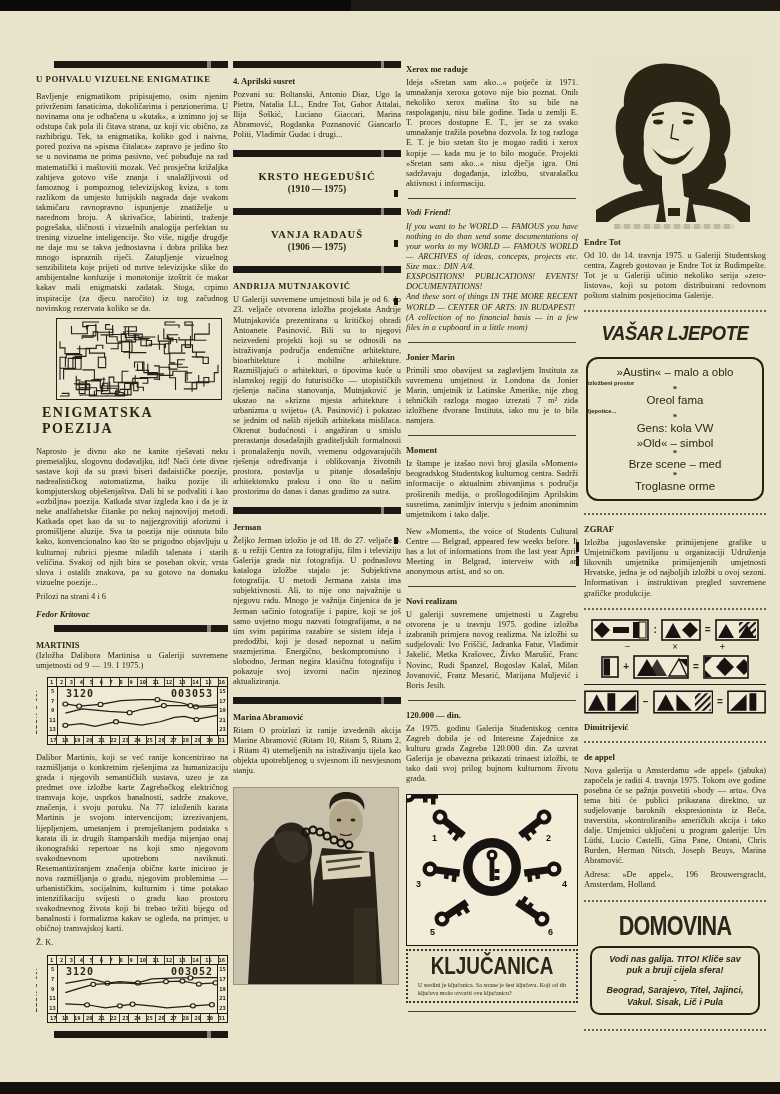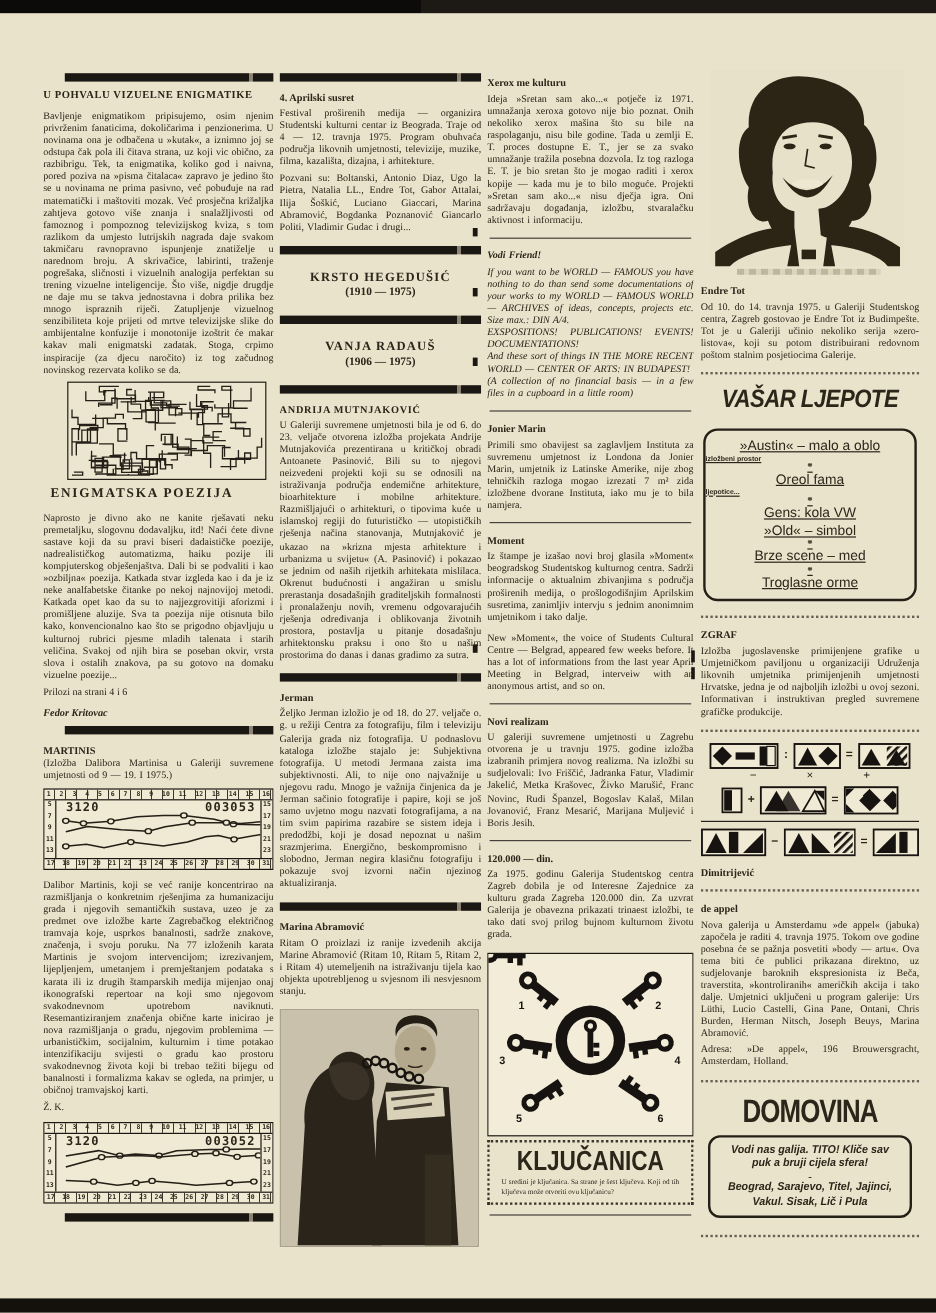--- a/index.html
+++ b/index.html
@@ -19,28 +19,28 @@
   .dotline{border:none;border-top:2px dotted #6a6355;margin:9px 0;}
   h1,h2,h3,p{margin:0;}
   .colhead{font-size:8.8px;font-weight:bold;text-align:left;letter-spacing:.5px;margin:4px 0 8px 0;}
   .subhead{font-size:8.6px;font-weight:bold;margin:8px 0 4px 0;}
   .body{font-size:8.4px;line-height:1.2;text-align:justify;word-spacing:.6px;}
   .body+.body{margin-top:4px;}
   .pre{white-space:pre-line;}
   .italic{font-style:italic;}
   .obit-name{font-size:10.5px;font-weight:bold;text-align:center;letter-spacing:1px;margin-top:14px;}
   .obit-years{font-size:9.5px;font-weight:bold;text-align:center;margin:2px 0 14px 0;}
-  .caption{font-size:11px;font-weight:bold;letter-spacing:1.5px;margin:5px 0 10px 6px;}
+  .caption{font-size:14px;font-weight:bold;letter-spacing:1.5px;margin:5px 0 10px 6px;}
   .sig{font-size:8.6px;font-weight:bold;font-style:italic;margin:8px 0 6px 0;}
   .small-note{font-size:8.4px;margin-top:4px;}
   .initials{font-size:8.4px;margin:4px 0 8px 0;}
   
   .maze{display:block;margin:4px 0 0 20px;border:1.5px solid #241f17;background:#ece5cf;}
   
-  .ticket{display:flex;align-items:stretch;margin:6px 0 8px 0;flex-direction:column;}
+  .ticket{display:flex;align-items:stretch;margin:6px 0 8px 0;}
   .ticket-side{width:11px;position:relative;}
   .ticket-side span{position:absolute;left:-26px;top:30px;transform:rotate(-90deg);transform-origin:center;
      font-family:"Liberation Sans",sans-serif;font-size:6.5px;font-weight:bold;white-space:nowrap;letter-spacing:1px;}
   .ticket-box{flex:1;border:1.5px solid #1b1713;background:#f0e9d3;display:flex;flex-direction:column;height:66px;}
   .numstrip{font-family:"DejaVu Sans Mono",monospace;font-size:5.4px;font-weight:bold;line-height:8px;height:8px;
      text-align:justify;text-align-last:justify;padding:0 2px;border-bottom:1px solid #1b1713;
      background:repeating-linear-gradient(90deg,transparent 0 8.2px,#3a342b 8.2px 9px);}
   .numstrip.bot{border-bottom:none;border-top:1px solid #1b1713;}
   .ticket-mid{flex:1;display:flex;}
   .vstrip{width:9px;font-family:"DejaVu Sans Mono",monospace;font-size:5.4px;font-weight:bold;line-height:9.6px;
@@ -57,21 +57,21 @@
   .smudge{height:5px;width:120px;margin:0 0 6px 30px;background:repeating-linear-gradient(90deg,#b4ab92 0 6px,#d8d0b8 6px 10px);opacity:.8;}
   
   .keybox{border:1.5px solid #1b1713;background:#f2ecd9;margin-top:10px;}
   .keytitlebox{border:2px dotted #3a342b;margin-top:3px;padding:2px 4px 4px 4px;}
   .keytitle{font-family:"Liberation Sans",sans-serif;font-weight:bold;font-size:23px;text-align:center;
      transform:scaleX(.82);letter-spacing:0px;margin:0;}
   .keycaption{font-size:6px;line-height:1.25;text-align:justify;margin-top:2px;padding:0 6px;}
   
   .vasar-title{font-family:"Liberation Sans",sans-serif;font-weight:bold;font-style:italic;font-size:21px;
      text-align:center;transform:scaleX(.88);letter-spacing:-.5px;margin:2px 0 6px 0;position:relative;}
-  .vasar-box{border:2px solid #241f17;border-radius:12px;padding:6px 0;margin:12px 2px;text-decoration:underline;}
+  .vasar-box{border:2px solid #241f17;border-radius:12px;padding:6px 0;margin:12px 2px;}
   .vasar-line{font-family:"Liberation Sans",sans-serif;font-size:11.5px;text-align:center;line-height:1.25;}
   .vasar-small{font-family:"Liberation Sans",sans-serif;font-size:5.8px;font-weight:bold;text-align:left;line-height:1.1;}
   .vasar-star{font-size:9px;text-align:center;line-height:.8;font-weight:bold;}
   .rebus{margin:2px 0;}
   .rebus-row{display:flex;align-items:center;justify-content:center;gap:4px;}
   .rebus-ops{display:flex;justify-content:space-around;font-weight:bold;font-size:10px;padding:0 20px;}
   .rebus .op{font-weight:bold;font-size:10px;font-family:"Liberation Sans",sans-serif;}
   .rebus-divider{border:none;border-top:1.5px solid #241f17;margin:5px 0;}
   .domovina-title{font-family:"Liberation Sans",sans-serif;font-weight:bold;font-size:27px;text-align:center;
      transform:scaleX(.8);letter-spacing:-1px;margin:4px 0 4px 0;}
@@ -193,21 +193,20 @@
         </div>
         <div class="numstrip bot">17 18 19 20 21 22 23 24 25 26 27 28 29 30 31</div>
       </div>
     </div>
     <div class="bar inset"></div>
   </div>
 
   <div class="col col2">
     <div class="bar"></div>
     <h3 class="subhead">4. Aprilski susret</h3>
-    <p class="body">Festival proširenih medija — organizira Studentski kulturni centar iz Beograda. Traje od 4 — 12. travnja 1975. Program obuhvaća područja likovnih umjetnosti, televizije, muzike, filma, kazališta, dizajna, i arhitekture.</p>
     <p class="body">Pozvani su: Boltanski, Antonio Diaz, Ugo la Pietra, Natalia LL., Endre Tot, Gabor Attalai, Ilija Šoškić, Luciano Giaccari, Marina Abramović, Bogdanka Poznanović Giancarlo Politi, Vladimir Gudac i drugi...</p>
     <div class="bar" style="margin-top:10px"></div>
     <div class="obit-name">KRSTO HEGEDUŠIĆ</div>
     <div class="obit-years">(1910 — 1975)</div>
     <div class="bar"></div>
     <div class="obit-name">VANJA RADAUŠ</div>
     <div class="obit-years">(1906 — 1975)</div>
     <div class="bar"></div>
     <h3 class="subhead" style="letter-spacing:.6px">ANDRIJA MUTNJAKOVIĆ</h3>
     <p class="body">U Galeriji suvremene umjetnosti bila je od 6. do 23. veljače otvorena izložba projekata Andrije Mutnjakovića prezentirana u kritičkoj obradi Antoanete Pasinović. Bili su to njegovi neizvedeni projekti koji su se odnosili na istraživanja područja endemične arhitekture, bioarhitekture i mobilne arhitekture. Razmišljajući o arhitekturi, o tipovima kuće u islamskoj regiji do futurističko — utopističkih rješenja načina stanovanja, Mutnjaković je ukazao na »krizna mjesta arhitekture i urbanizma u svijetu« (A. Pasinović) i pokazao se jednim od naših rijetkih arhitekata mislilaca. Okrenut budućnosti i angažiran u smislu prerastanja dosadašnjih graditeljskih formalnosti i pronalaženju novih, vremenu odgovarajućih rješenja određivanja i oblikovanja životnih prostora, postavlja u pitanje dosadašnju arhitektonsku praksu i ono što u našim prostorima do danas i danas gradimo za sutra.</p>
@@ -240,21 +239,21 @@
           <circle cx="100" cy="52" r="3.5"></circle>
           <circle cx="107" cy="55" r="3.5"></circle>
           <circle cx="115" cy="57" r="3.5"></circle>
       </g>
       <rect x="120" y="120" width="22" height="76" fill="#352d20"></rect>
     </svg>
     
   </div>
 
   <div class="col col3">
-    <h3 class="subhead">Xerox me kulturu</h3>
+    <h3 class="subhead">Xerox me raduje</h3>
     <p class="body">Ideja »Sretan sam ako...« potječe iz 1971. umnažanja xeroxa gotovo nije bio poznat. Onih nekoliko xerox mašina što su bile na raspolaganju, nisu bile godine. Tada u zemlji E. T. proces dostupne E. T., jer se za svako umnažanje tražila posebna dozvola. Iz tog razloga E. T. je bio sretan što je mogao raditi i xerox kopije — kada mu je to bilo moguće. Projekti »Sretan sam ako...« nisu dječja igra. Oni sadržavaju događanja, izložbu, stvaralačku aktivnost i informaciju.</p>
     <hr class="rule">
     <p class="body italic" style="font-weight:bold">Vodi Friend!</p>
     <p class="body italic pre">If you want to be WORLD — FAMOUS you have nothing to do than send some documentations of your works to my WORLD — FAMOUS WORLD — ARCHIVES of ideas, concepts, projects etc. Size max.: DIN A/4.
 EXSPOSITIONS! PUBLICATIONS! EVENTS! DOCUMENTATIONS!
 And these sort of things IN THE MORE RECENT WORLD — CENTER OF ARTS: IN BUDAPEST!
 (A collection of no financial basis — in a few files in a cupboard in a little room)</p>
     <hr class="rule">
     <h3 class="subhead">Jonier Marin</h3>
     <p class="body">Primili smo obavijest sa zaglavljem Instituta za suvremenu umjetnost iz Londona da Jonier Marin, umjetnik iz Latinske Amerike, nije zbog tehničkih razloga mogao izrezati 7 m² zida izložbene dvorane Instituta, iako mu je to bila namjera.</p>

